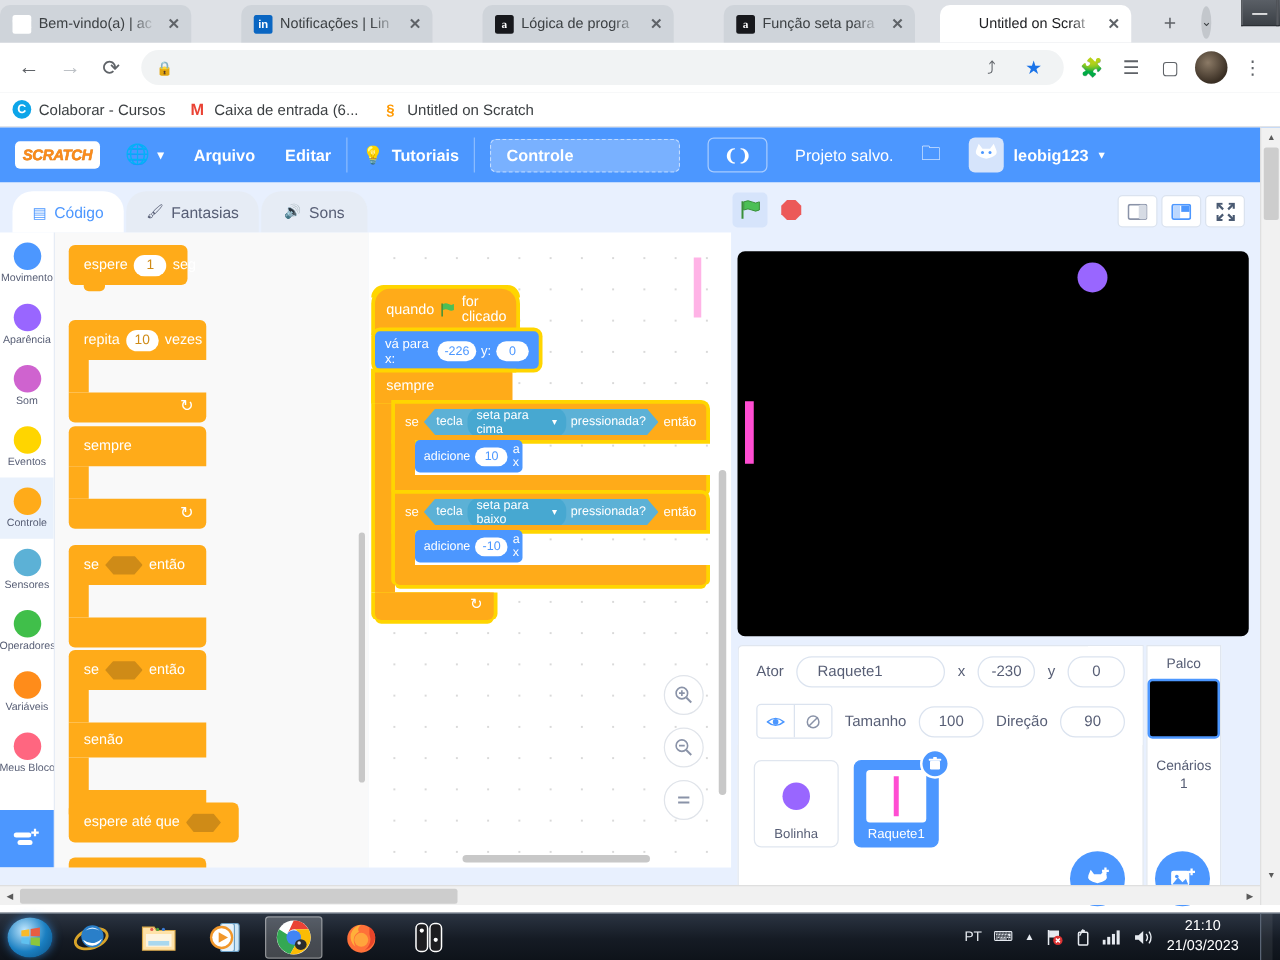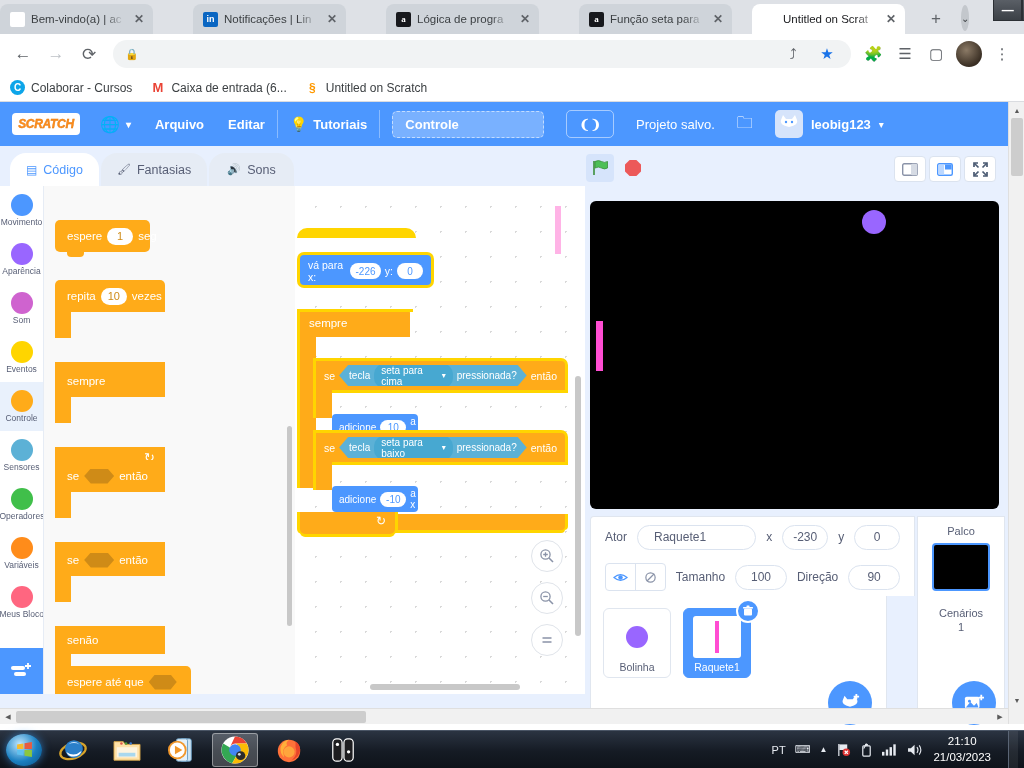--- a/index.html
+++ b/index.html
@@ -199,21 +199,21 @@
     background: #4c97ff; display: flex; align-items: center; justify-content: center;
   }
 
   #palette {
     position: absolute; left: 44px; top: 0; width: 251px; height: 508px;
     background: #f9f9f9; overflow: hidden;
   }
   #palette-scroll { position: absolute; right: 3px; top: 240px; width: 5px; height: 200px; background: #c8c8c8; border-radius: 3px; }
 
   
-  .blk { position: absolute; font-size: 11.5px; color: #fff; margin-top: 24px; }
+  .blk { position: absolute; font-size: 11.5px; color: #fff; }
   .ctrl { background: #ffab19; }
   .motion { background: #4c97ff; }
   .oval-input {
     background: #fff; border-radius: 10px; height: 17px; min-width: 26px;
     display: inline-flex; align-items: center; justify-content: center;
     color: #575e75; font-size: 11px; padding: 0 7px;
   }
   .oval-input.motion-in { color: #4c97ff; }
   .oval-input.ctrl-in { color: #cf8b17; }
 
@@ -270,21 +270,21 @@
     font-size: 12px; color: #575e75; background: #fff;
   }
   .si-field.name { width: 145px; justify-content: flex-start; padding-left: 16px; }
   .si-field.num { width: 57px; }
   .vis-group { display: flex; border: 1px solid #dbe3ef; border-radius: 4px; overflow: hidden; height: 28px; }
   .vis-btn { width: 32px; display: flex; align-items: center; justify-content: center; font-size: 14px; color: #8a93a8; }
   .vis-btn.on { color: #4c97ff; }
   .vis-sep { width: 1px; background: #dbe3ef; }
 
   #sprite-list {
-    position: absolute; left: 5px; top: 410px; width: 297px; height: 118px;
+    position: absolute; left: 5px; top: 410px; width: 325px; height: 118px;
     background: #fff; border: 1px solid #e0e6ef; border-top: none;
   }
   .sprite-tile {
     position: absolute; top: 12px; width: 68px; height: 70px;
     border-radius: 6px; border: 1px solid #e0e6ef; background: #fff;
     display: flex; flex-direction: column; align-items: center;
     justify-content: flex-start; padding-top: 7px;
   }
   .sprite-tile.selected { background: #4c97ff; border-color: #4c97ff; }
   .sprite-thumb {
@@ -299,21 +299,21 @@
     display: flex; align-items: center; justify-content: center;
     color: #fff; font-size: 11px;
   }
   .fab {
     position: absolute; width: 44px; height: 44px; border-radius: 50%;
     background: #4c97ff; display: flex; align-items: center;
     justify-content: center; color: #fff; font-size: 17px;
   }
 
   #stage-selector {
-    position: absolute; left: 332px; top: 330px; width: 88px; height: 198px;
+    position: absolute; left: 332px; top: 330px; width: 60px; height: 198px;
     background: #fff; border: 1px solid #e0e6ef; text-align: center;
   }
   #stage-sel-title { font-size: 11px; color: #575e75; margin-top: 8px; }
   #stage-thumb {
     width: 58px; height: 48px; background: #000; margin: 6px auto 0;
     border-radius: 4px; border: 2px solid #4c97ff;
   }
   #backdrops-label { font-size: 11px; color: #575e75; margin-top: 16px; }
   #backdrops-count { font-size: 11px; color: #575e75; margin-top: 2px; }
 
@@ -642,20 +642,32 @@
 
       <div id="palette-scroll"></div>
     </div>
 
     <div id="workspace">
 
       <div style="position:absolute;left:5px;top:45px;">
 
         <div style="position:relative;">
           <div style="position:absolute;left:-3px;top:-3px;width:119px;height:10px;background:#ffd500;border-radius:12px 12px 0 0;"></div>
+          <div class="blk ctrl" style="position:relative;left:0;top:0;width:113px;height:34px;border-radius:12px 12px 0 0;box-shadow:0 0 0 3px #ffd500;">
+            <div class="stack-row" style="height:34px;padding:0 9px;gap:5px;">
+              <span>quando</span>
+              <span>
+                <svg width="12" height="12" viewBox="0 0 14 14" style="vertical-align:-2px">
+                  <path d="M2 1 L2 13" stroke="#3a8f3a" stroke-width="1.4"></path>
+                  <path d="M2.8 1.5 Q5.5 0 8 1.5 Q10.5 3 13 1.5 L13 7 Q10.5 8.5 8 7 Q5.5 5.5 2.8 7 Z" fill="#4cbf56"></path>
+                </svg>
+              </span>
+              <span>for clicado</span>
+            </div>
+          </div>
         </div>
 
         <div class="blk motion" style="position:relative;left:0;top:0;width:131px;height:30px;border-radius:4px;box-shadow:0 0 0 3px #ffd500;">
           <div class="stack-row" style="height:30px;padding:16px 8px;gap:4px;">
             <span style="font-size:10.5px">vá para x:</span>
             <span class="oval-input motion-in" style="height:16px;font-size:10px">-226</span>
             <span style="font-size:10.5px">y:</span>
             <span class="oval-input motion-in" style="height:16px;font-size:10px">0</span>
           </div>
         </div>

